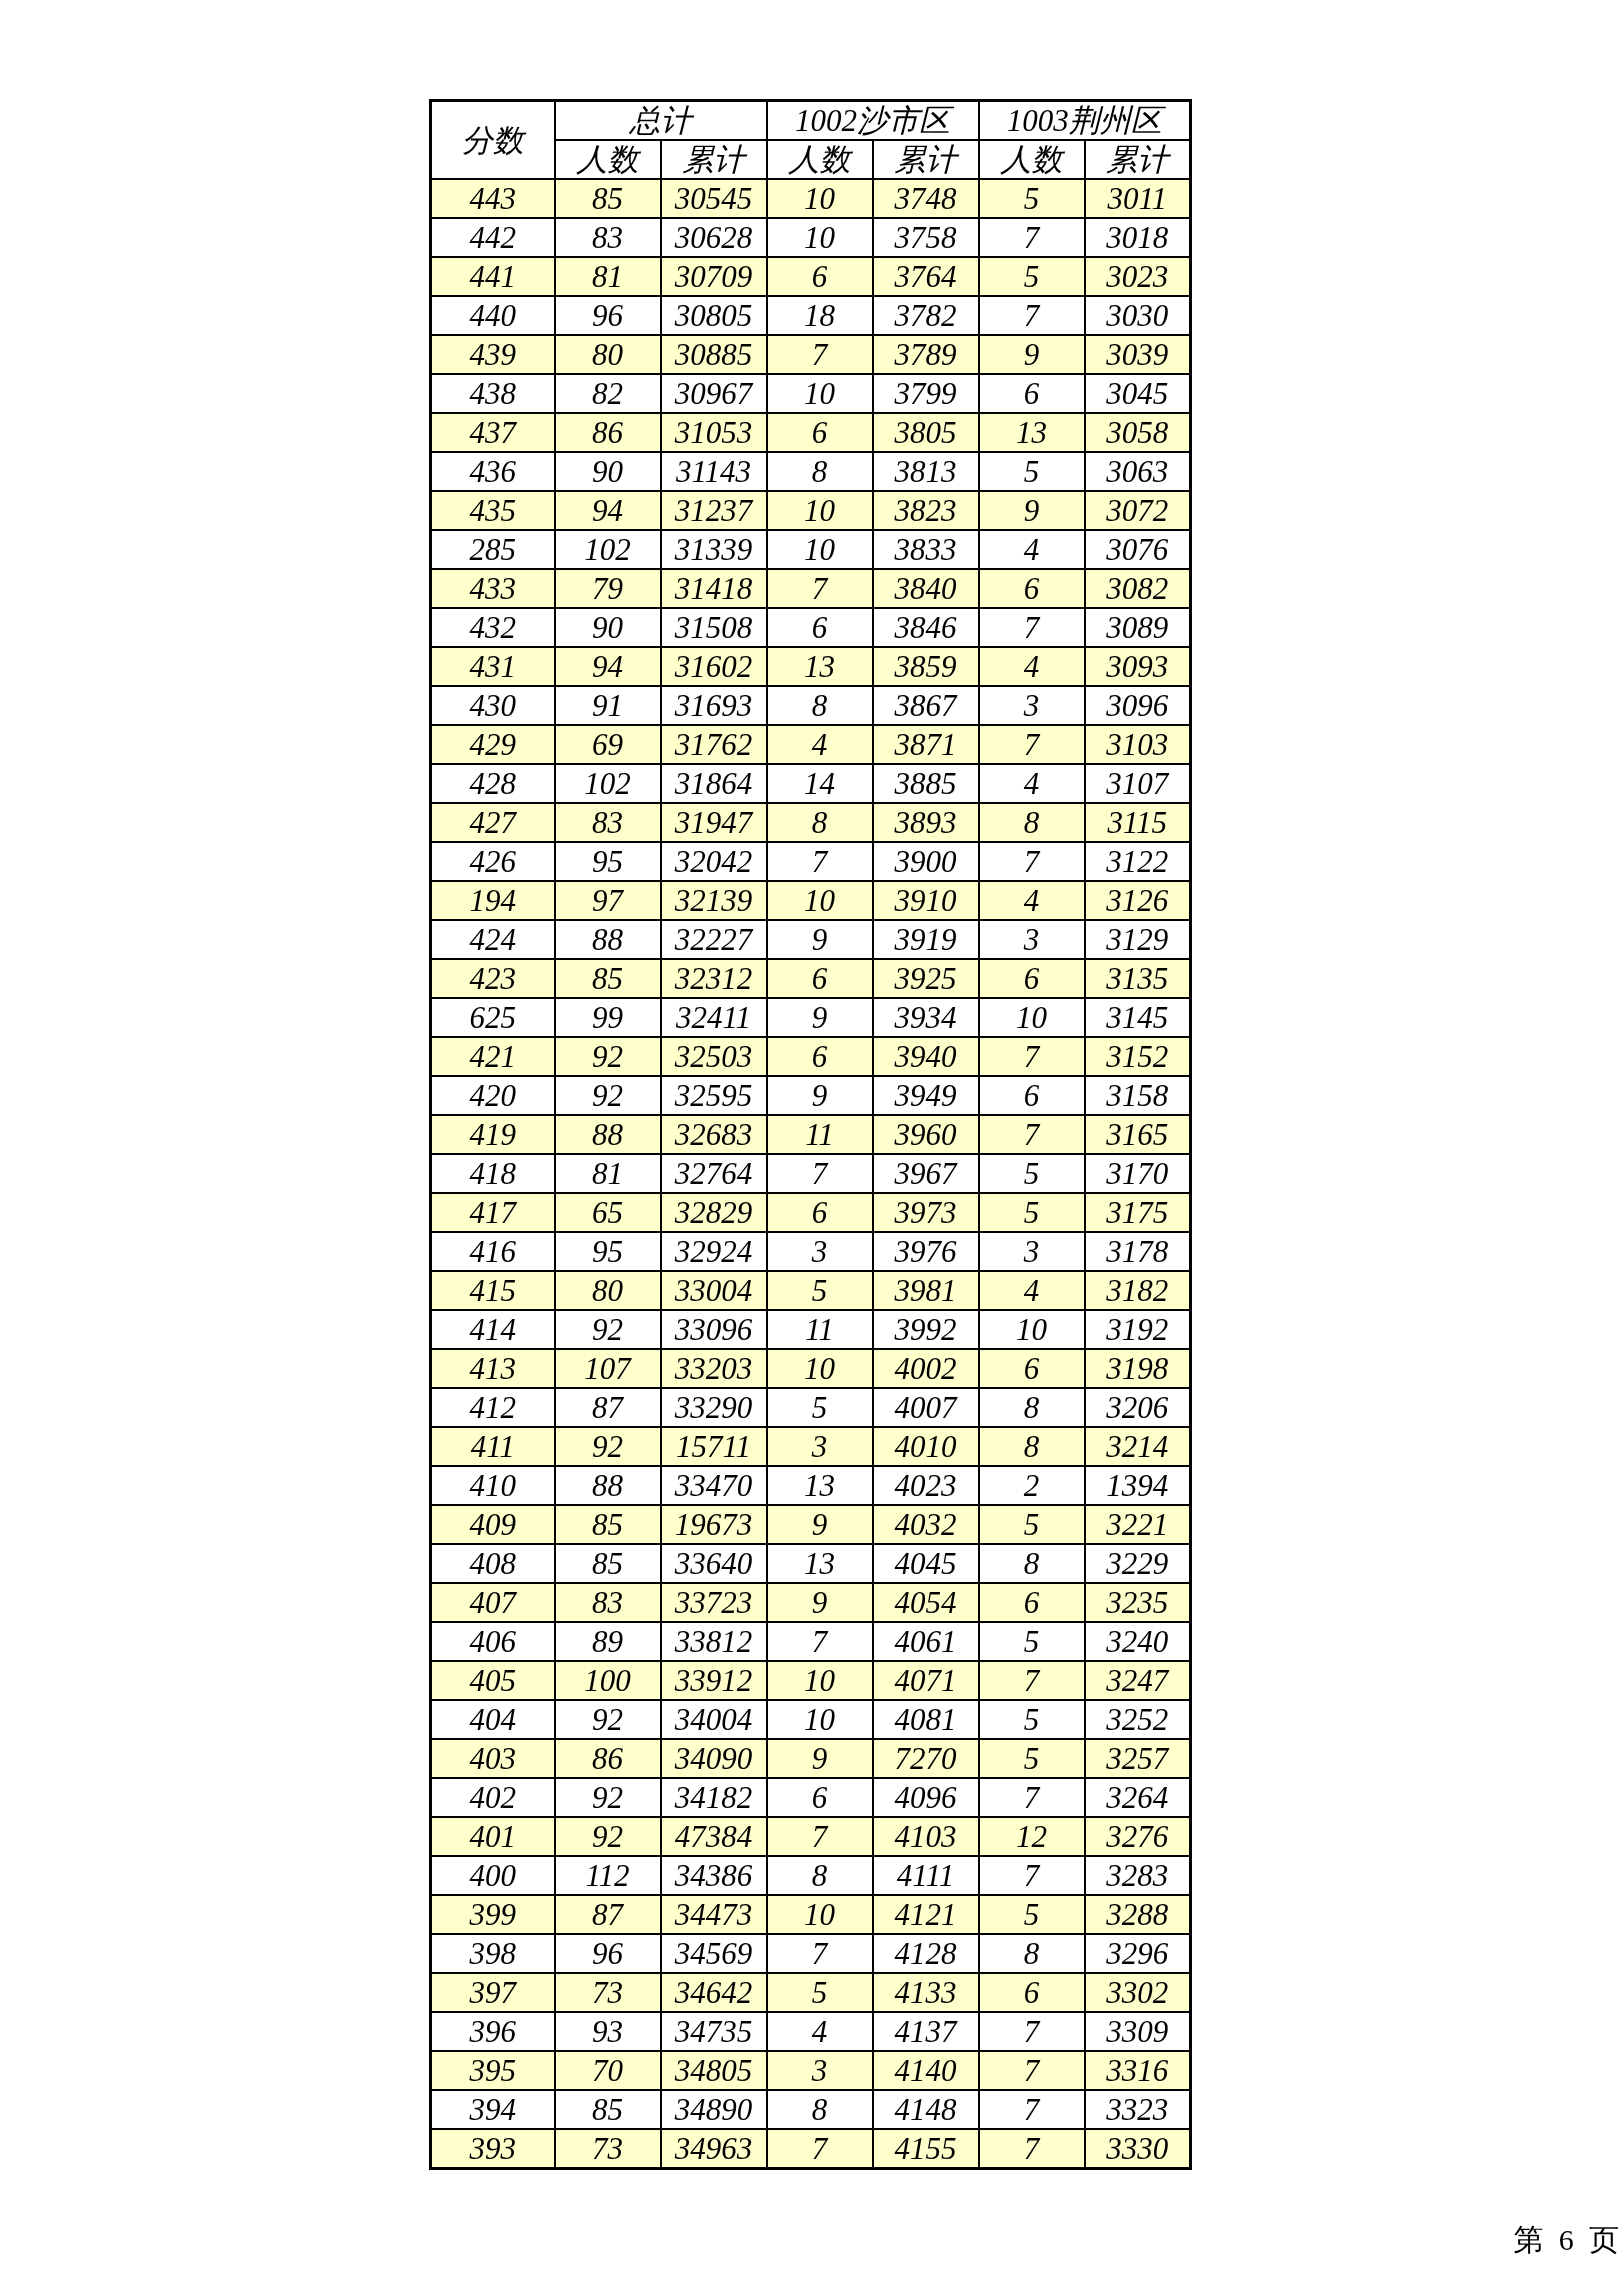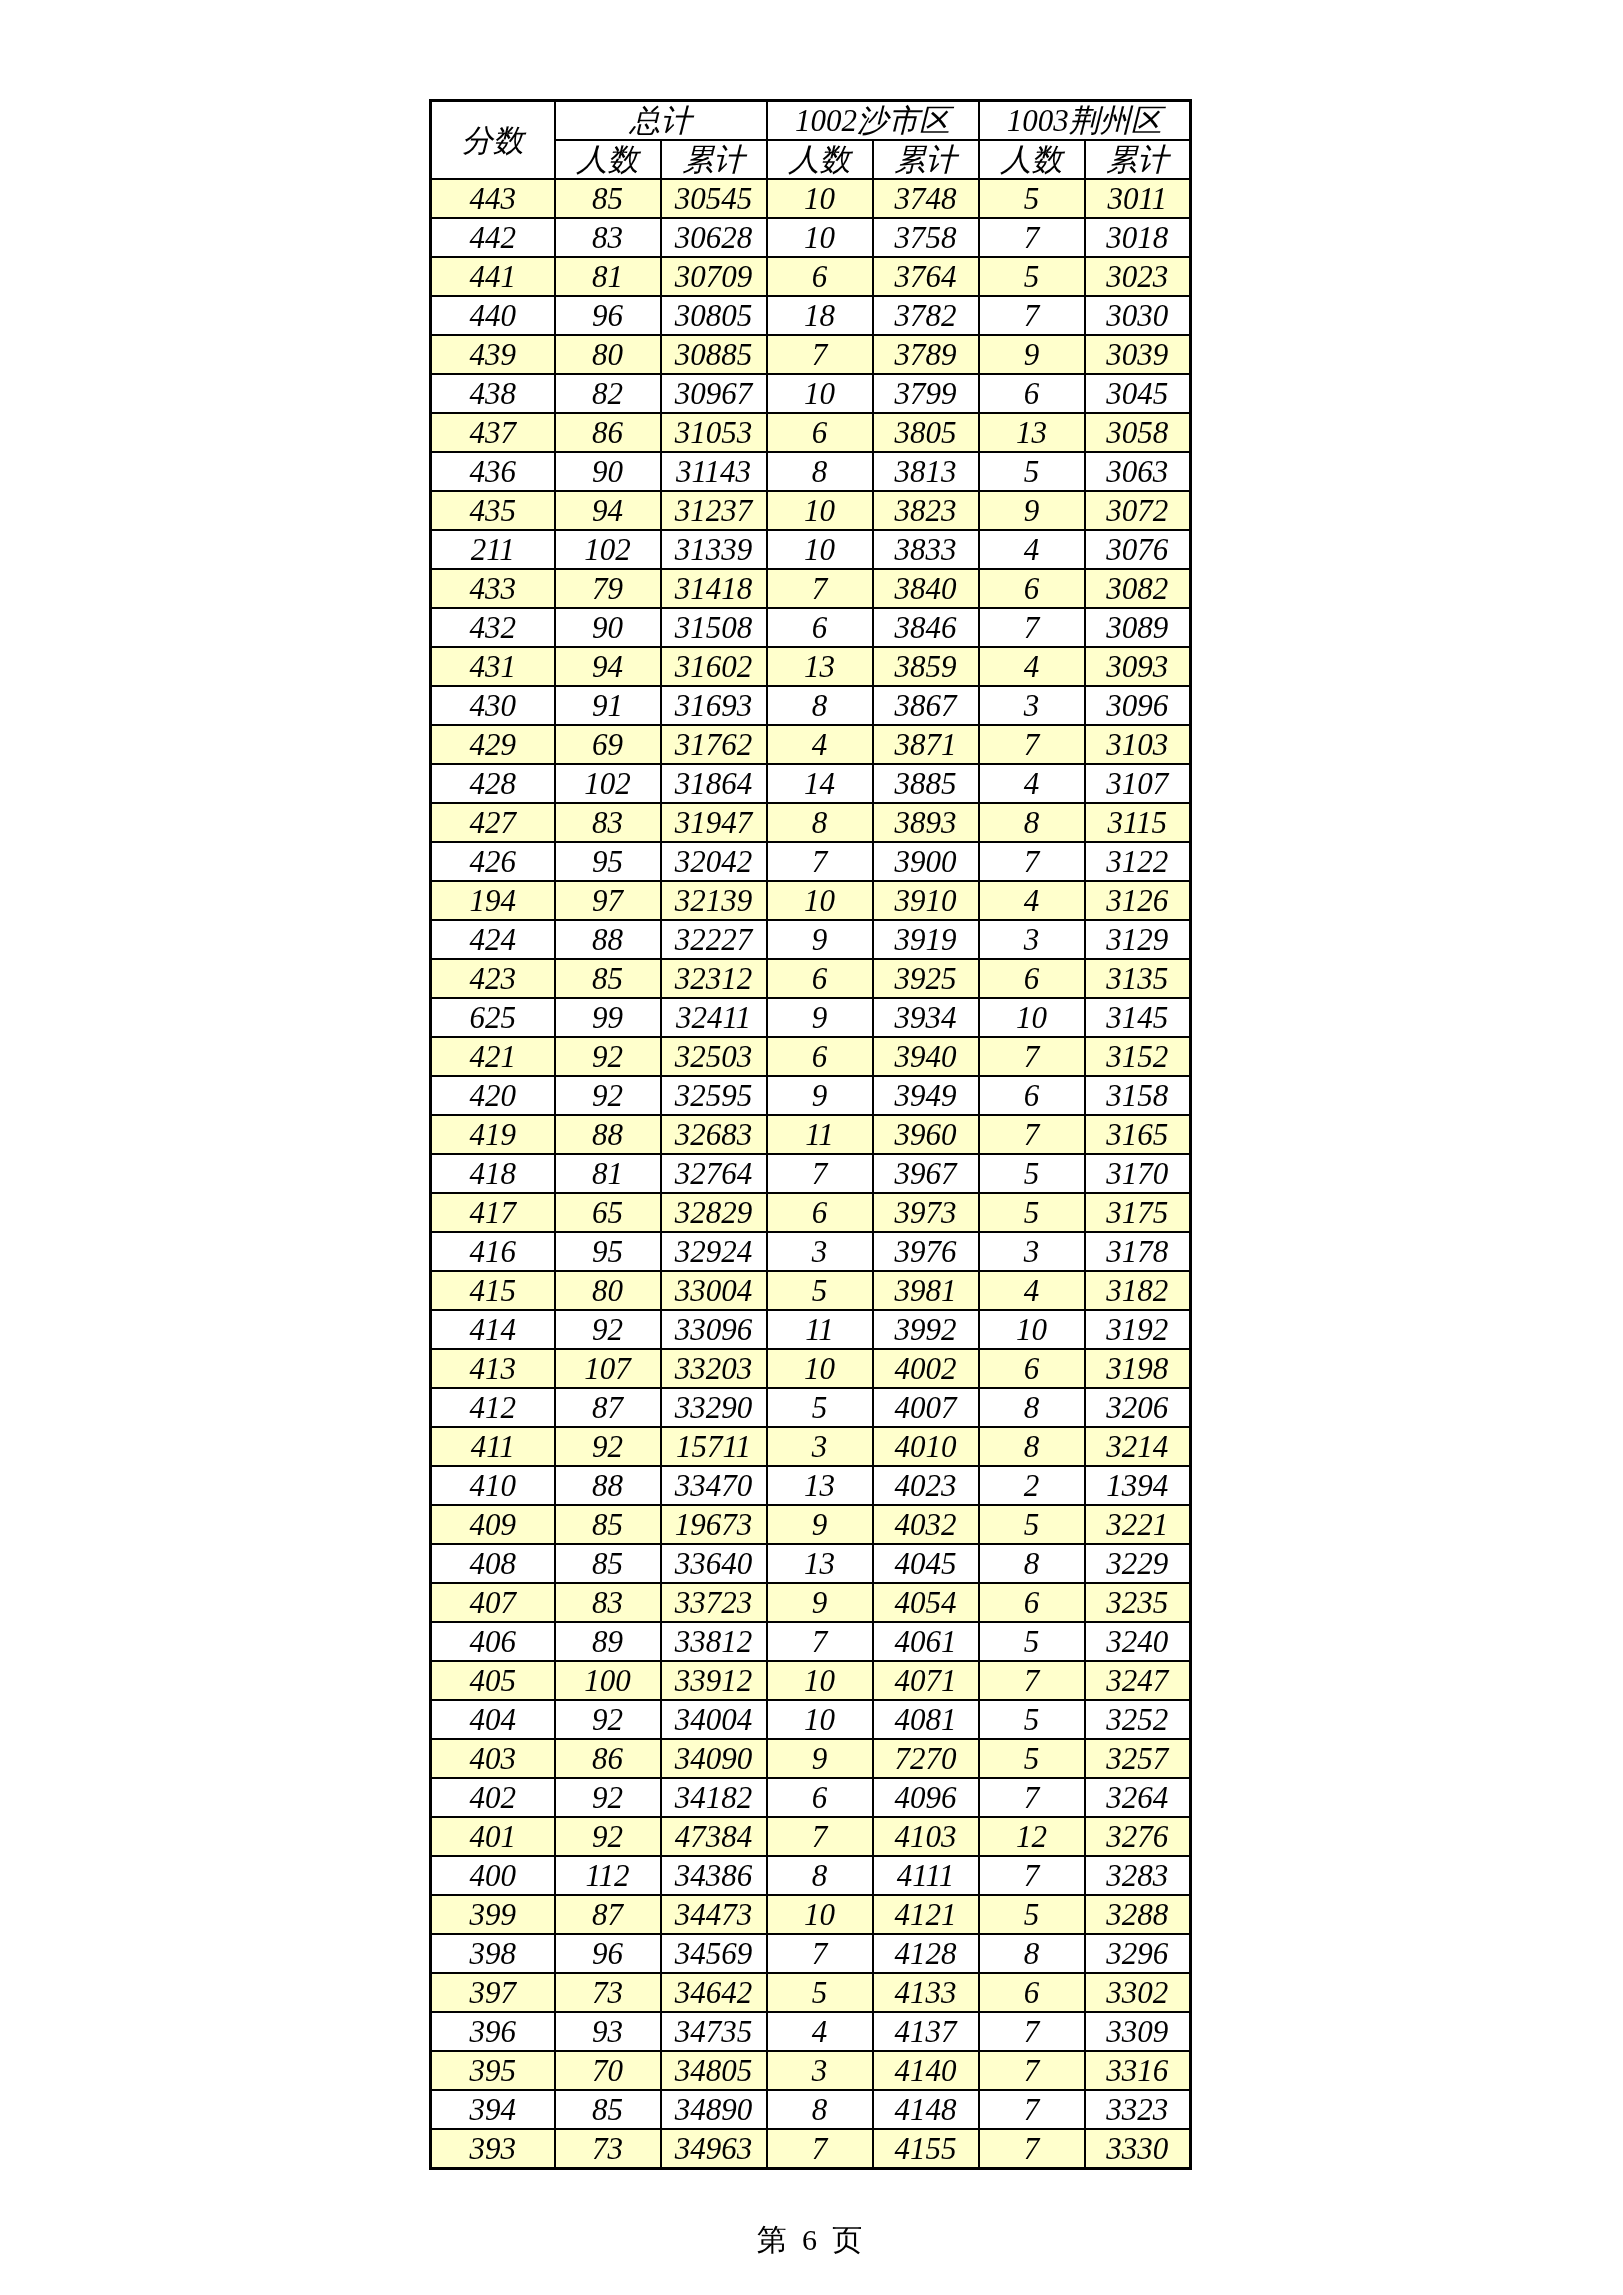--- a/index.html
+++ b/index.html
@@ -49,21 +49,21 @@
     background: #ffffff;
   }
   .score-table tbody tr.alt td {
     background: #ffffcc;
   }
   .page-footer {
     position: absolute;
     top: 2220px;
     left: 0;
     width: 1623px;
-    text-align: center;
+    text-align: right;
     font-size: 30px;
     letter-spacing: 3.9px;
     color: #000000;
   }
 </style>
 </head>
 <body>
 
 <div class="page">
 
@@ -169,21 +169,21 @@
         <tr class="alt">
           <td>435</td>
           <td>94</td>
           <td>31237</td>
           <td>10</td>
           <td>3823</td>
           <td>9</td>
           <td>3072</td>
         </tr>
         <tr>
-          <td>211</td>
+          <td>285</td>
           <td>102</td>
           <td>31339</td>
           <td>10</td>
           <td>3833</td>
           <td>4</td>
           <td>3076</td>
         </tr>
         <tr class="alt">
           <td>433</td>
           <td>79</td>

